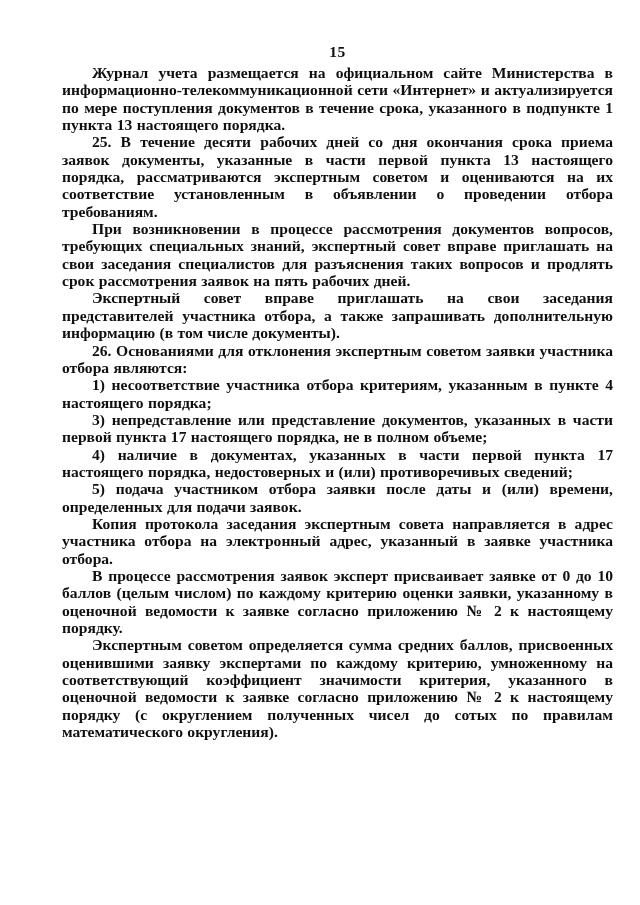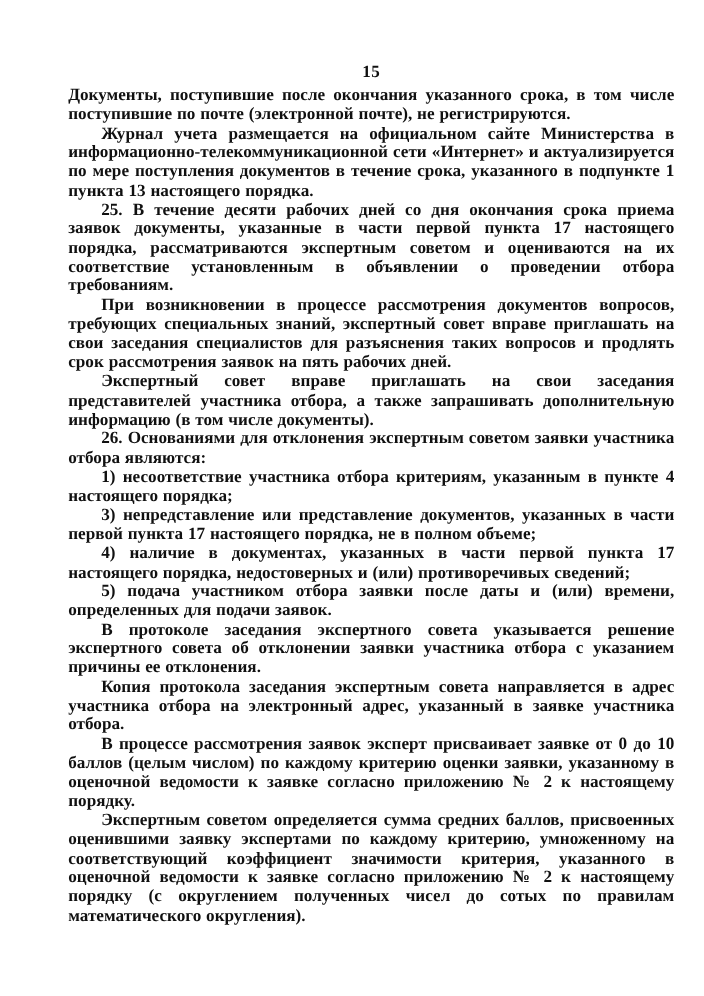--- a/index.html
+++ b/index.html
@@ -10,21 +10,21 @@
   body {
     width: 640px;
     height: 905px;
     overflow: hidden;
   }
   .page {
     box-sizing: border-box;
     width: 640px;
     height: 905px;
     background: #ffffff;
-    padding: 58px 27px 0 62px;
+    padding: 44px 27px 0 62px;
     font-family: "Liberation Serif", "DejaVu Serif", serif;
     color: #101010;
     font-weight: 600;
   }
   .page-number {
     text-align: center;
     font-size: 15.5px;
     line-height: 16px;
     margin-bottom: 4px;
     letter-spacing: 0.5px;
@@ -42,28 +42,26 @@
   .para.indent {
     text-indent: 30px;
   }
 </style>
 </head>
 <body>
 
 <div class="page">
   <div class="page-number">15</div>
   <main class="doc-body">
-      <p class="para">Документы, поступившие после окончания указанного срока, в том числе поступившие по почте (электронной почте), не регистрируются.</p>
       <p class="para indent">Журнал учета размещается на официальном сайте Министерства в информационно-телекоммуникационной сети «Интернет» и актуализируется по мере поступления документов в течение срока, указанного в подпункте 1 пункта 13 настоящего порядка.</p>
-      <p class="para indent">25. В течение десяти рабочих дней со дня окончания срока приема заявок документы, указанные в части первой пункта 17 настоящего порядка, рассматриваются экспертным советом и оцениваются на их соответствие установленным в объявлении о проведении отбора требованиям.</p>
+      <p class="para indent">25. В течение десяти рабочих дней со дня окончания срока приема заявок документы, указанные в части первой пункта 13 настоящего порядка, рассматриваются экспертным советом и оцениваются на их соответствие установленным в объявлении о проведении отбора требованиям.</p>
       <p class="para indent">При возникновении в процессе рассмотрения документов вопросов, требующих специальных знаний, экспертный совет вправе приглашать на свои заседания специалистов для разъяснения таких вопросов и продлять срок рассмотрения заявок на пять рабочих дней.</p>
       <p class="para indent">Экспертный совет вправе приглашать на свои заседания представителей участника отбора, а также запрашивать дополнительную информацию (в том числе документы).</p>
       <p class="para indent">26. Основаниями для отклонения экспертным советом заявки участника отбора являются:</p>
       <p class="para indent">1) несоответствие участника отбора критериям, указанным в пункте 4 настоящего порядка;</p>
       <p class="para indent">3) непредставление или представление документов, указанных в части первой пункта 17 настоящего порядка, не в полном объеме;</p>
       <p class="para indent">4) наличие в документах, указанных в части первой пункта 17 настоящего порядка, недостоверных и (или) противоречивых сведений;</p>
       <p class="para indent">5) подача участником отбора заявки после даты и (или) времени, определенных для подачи заявок.</p>
-      <p class="para indent">В протоколе заседания экспертного совета указывается решение экспертного совета об отклонении заявки участника отбора с указанием причины ее отклонения.</p>
       <p class="para indent">Копия протокола заседания экспертным совета направляется в адрес участника отбора на электронный адрес, указанный в заявке участника отбора.</p>
       <p class="para indent">В процессе рассмотрения заявок эксперт присваивает заявке от 0 до 10 баллов (целым числом) по каждому критерию оценки заявки, указанному в оценочной ведомости к заявке согласно приложению № 2 к настоящему порядку.</p>
       <p class="para indent">Экспертным советом определяется сумма средних баллов, присвоенных оценившими заявку экспертами по каждому критерию, умноженному на соответствующий коэффициент значимости критерия, указанного в оценочной ведомости к заявке согласно приложению № 2 к настоящему порядку (с округлением полученных чисел до сотых по правилам математического округления).</p>
     </main>
 </div>
 
 </body></html>

